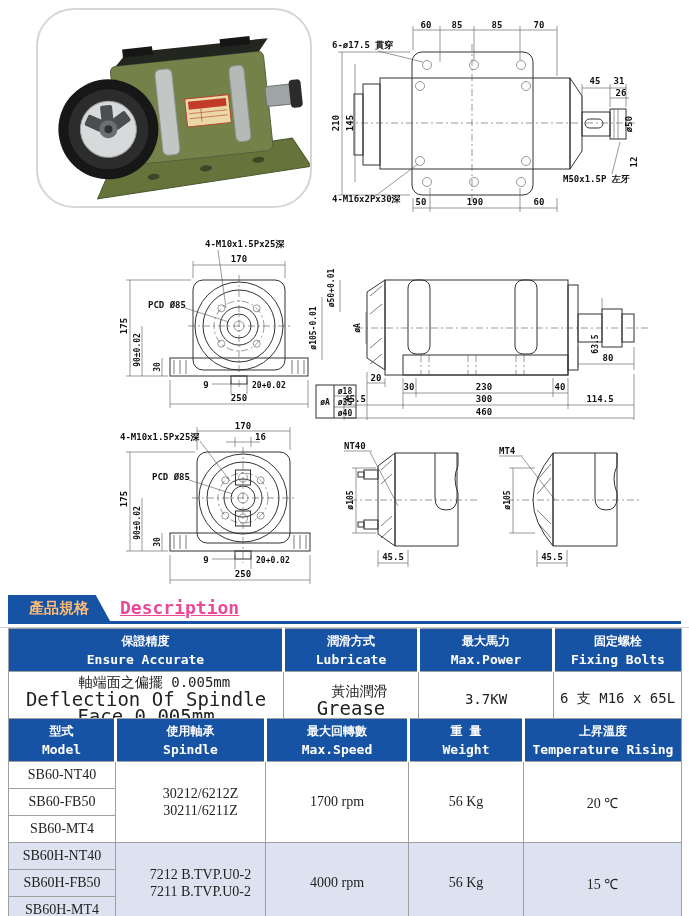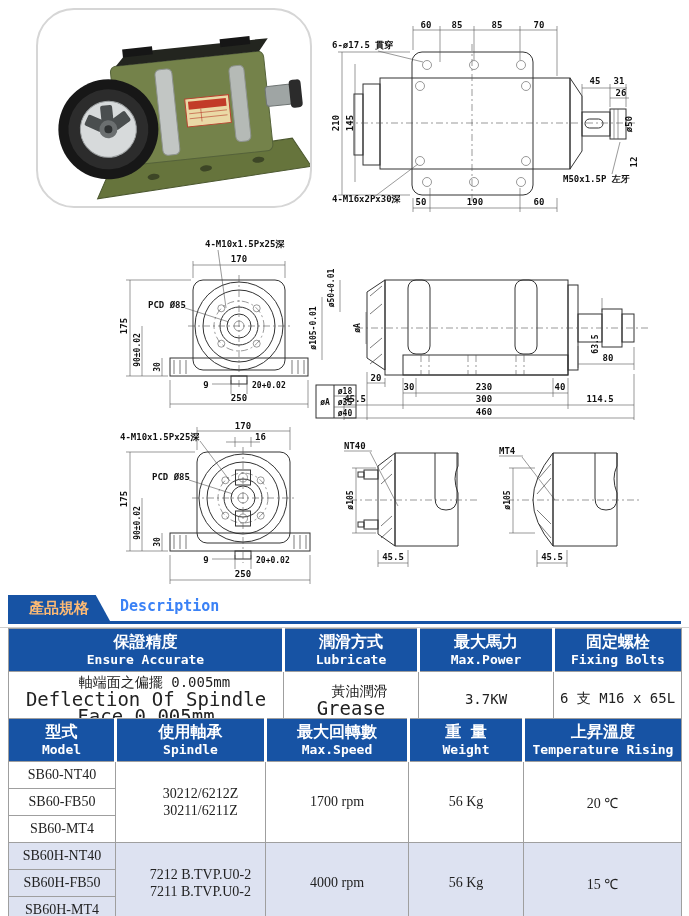--- a/index.html
+++ b/index.html
@@ -15,32 +15,32 @@
   .dash{stroke:#555;stroke-width:.6;fill:none;stroke-dasharray:7 3 2 3;}
   .hatch{stroke:#444;stroke-width:.7;fill:none;}
   .dim{font:bold 9px "DejaVu Sans Mono",monospace;fill:#111;}
   .dimS{font:bold 8px "DejaVu Sans Mono",monospace;fill:#111;}
   .mid{text-anchor:middle;}
   
   .sec-header{position:absolute;left:0;top:594px;width:689px;height:34px;}
   .sec-tab{position:absolute;left:8px;top:1px;width:102px;height:26px;background:#1753a4;
            color:#fdba74;font-size:15px;font-weight:bold;line-height:26px;text-align:center;
            clip-path:polygon(0 0,86% 0,100% 100%,0 100%);}
-  .sec-desc{position:absolute;left:120px;top:3px;color:#3b82f6;font-size:15px;font-weight:bold;}
+  .sec-desc{position:absolute;left:120px;top:3px;color:#ec4899;font-size:18px;font-weight:bold;text-decoration:underline;}
   .sec-bar{position:absolute;left:8px;top:27px;width:673px;height:3px;background:#1753a4;}
   .sec-line{position:absolute;left:0;top:33px;width:689px;height:1px;background:#cfcfcf;}
   
   table{border-collapse:collapse;table-layout:fixed;position:absolute;left:8px;
         font-family:"DejaVu Sans Mono","Liberation Mono",monospace;}
   #spec-table{top:628px;width:673px;}
   #model-table{top:718px;width:673px;}
   th{background:#1753a4;color:#fff;font-weight:bold;padding:2px 0;border:1px solid #9f9f9f;
      border-left:3px solid #fff;vertical-align:middle;}
   th:first-child{border-left:1px solid #9f9f9f;}
-  th .zh{font-size:16px;line-height:19px;}
+  th .zh{font-size:12px;line-height:19px;}
   th .en{font-size:13px;line-height:17px;font-weight:bold;}
   td{border:1px solid #9f9f9f;text-align:center;vertical-align:middle;font-size:14px;color:#222;background:#fff;}
   #spec-table td{height:44px;}
   #spec-table th{height:38px;}
   #model-table th{height:38px;}
   #model-table td{height:24px;font-family:Liberation Serif, serif;}
   td .zh{font-size:14px;line-height:18px;margin-left:17px;}
   td .en{font-size:19px;line-height:17px;}
   td.hl{background:#dde2f1;}
   .two-line div{line-height:17px;font-size:14px;margin-left:20px;}

